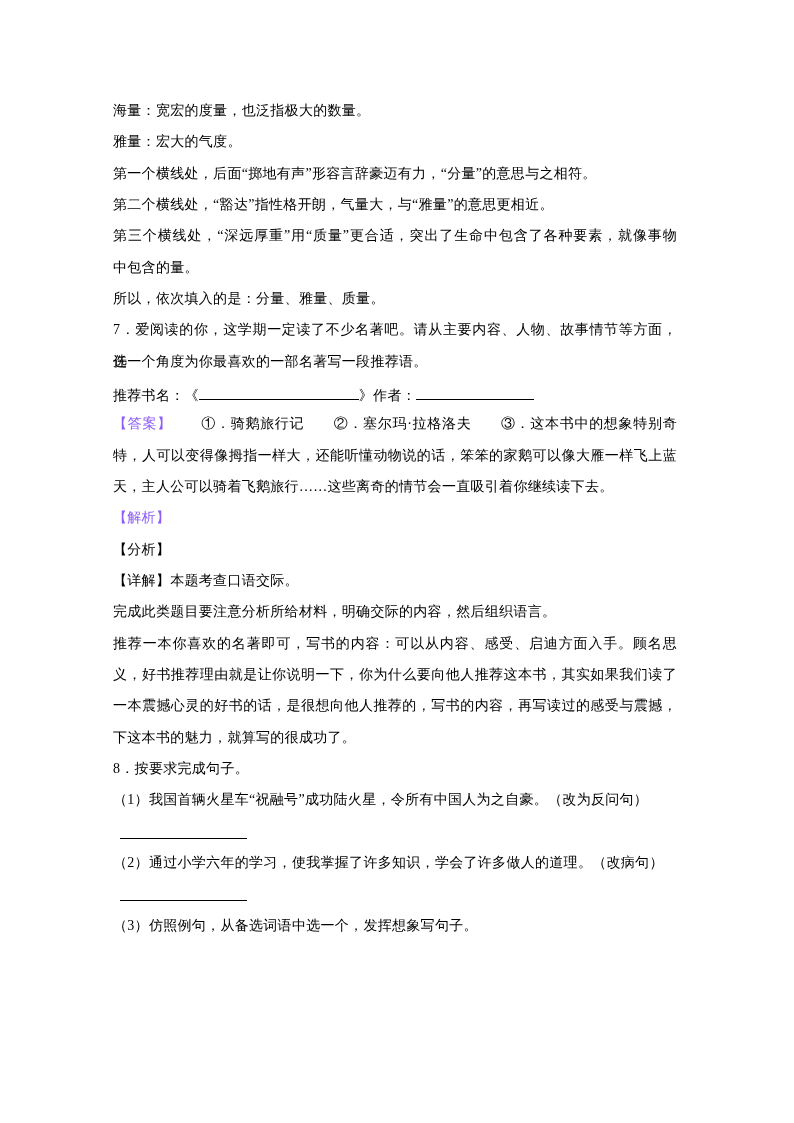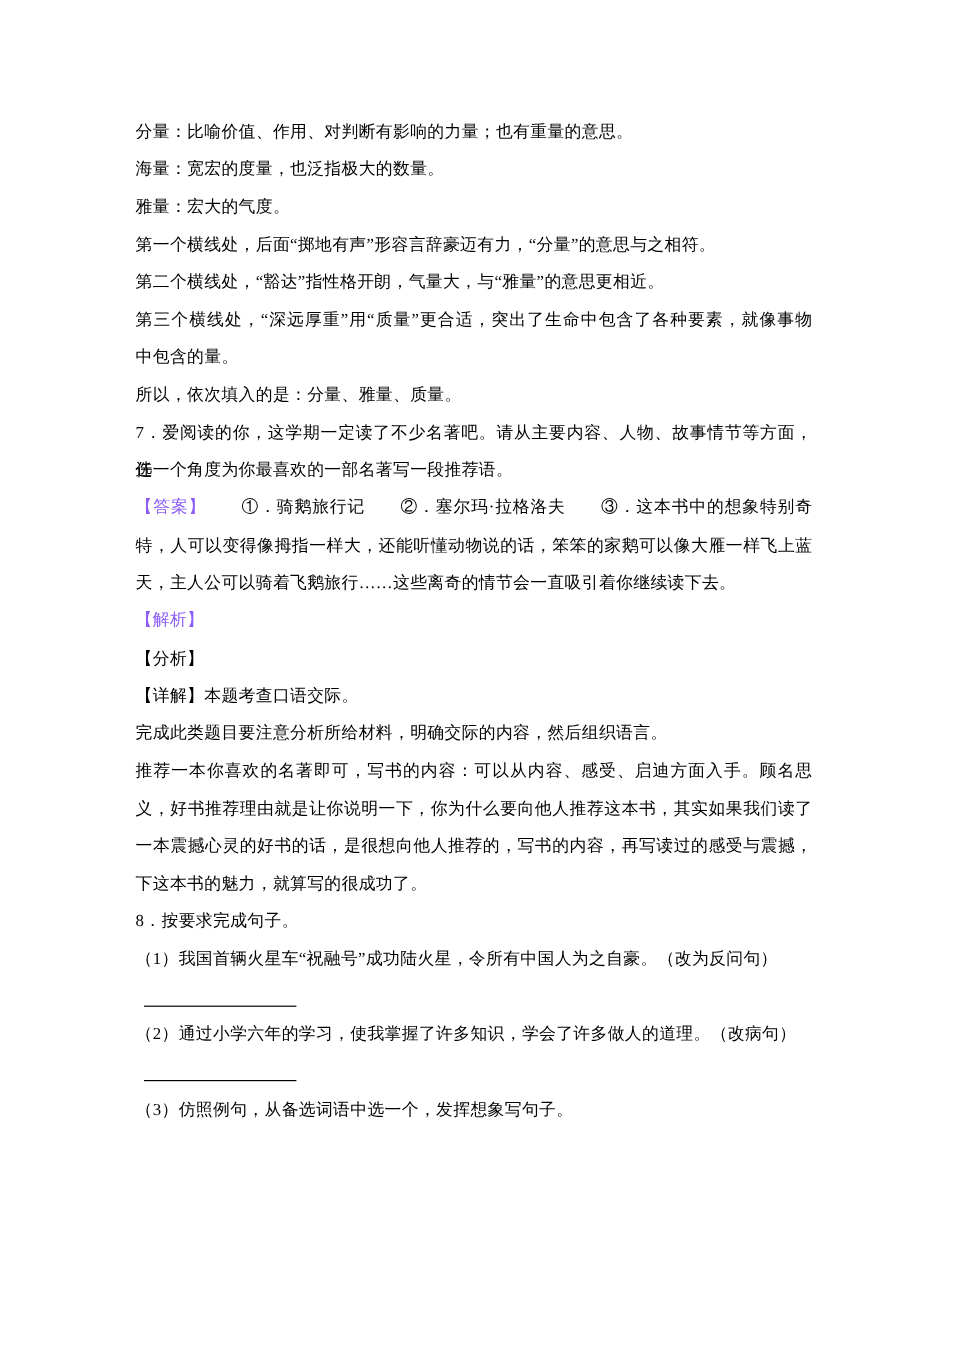--- a/index.html
+++ b/index.html
@@ -43,30 +43,30 @@
     height: 22px;
     border-bottom: 1.5px solid #000000;
     vertical-align: baseline;
   }
 </style>
 </head>
 <body>
 
 <div class="page">
   <div>
-      <div class="line"><span>分量：比喻价值、作用、对判断有影响的力量；也有重量的意思。</span></div>
       <div class="line"><span>海量：宽宏的度量，也泛指极大的数量。</span></div>
       <div class="line"><span>雅量：宏大的气度。</span></div>
       <div class="line"><span>第一个横线处，后面“掷地有声”形容言辞豪迈有力，“分量”的意思与之相符。</span></div>
       <div class="line"><span>第二个横线处，“豁达”指性格开朗，气量大，与“雅量”的意思更相近。</span></div>
       <div class="line just"><span>第三个横线处，“深远厚重”用“质量”更合适，突出了生命中包含了各种要素，就像事物</span></div>
       <div class="line"><span>中包含的量。</span></div>
       <div class="line"><span>所以，依次填入的是：分量、雅量、质量。</span></div>
       <div class="line just"><span>7．爱阅读的你，这学期一定读了不少名著吧。请从主要内容、人物、故事情节等方面，任</span></div>
       <div class="line"><span>选一个角度为你最喜欢的一部名著写一段推荐语。</span></div>
+      <div class="line"><span>推荐书名：《</span><span class="blank" style="width: 160px;"></span><span>》作者：</span><span class="blank" style="width: 118px;"></span></div>
       <div class="line just"><span class="accent">【答案】</span><span>　　①．骑鹅旅行记　　②．塞尔玛·拉格洛夫　　③．这本书中的想象特别奇</span></div>
       <div class="line just"><span>特，人可以变得像拇指一样大，还能听懂动物说的话，笨笨的家鹅可以像大雁一样飞上蓝</span></div>
       <div class="line"><span>天，主人公可以骑着飞鹅旅行……这些离奇的情节会一直吸引着你继续读下去。</span></div>
       <div class="line"><span class="accent">【解析】</span></div>
       <div class="line"><span>【分析】</span></div>
       <div class="line"><span>【详解】本题考查口语交际。</span></div>
       <div class="line"><span>完成此类题目要注意分析所给材料，明确交际的内容，然后组织语言。</span></div>
       <div class="line just"><span>推荐一本你喜欢的名著即可，写书的内容：可以从内容、感受、启迪方面入手。顾名思</span></div>
       <div class="line just"><span>义，好书推荐理由就是让你说明一下，你为什么要向他人推荐这本书，其实如果我们读了</span></div>
       <div class="line just"><span>一本震撼心灵的好书的话，是很想向他人推荐的，写书的内容，再写读过的感受与震撼，</span></div>

